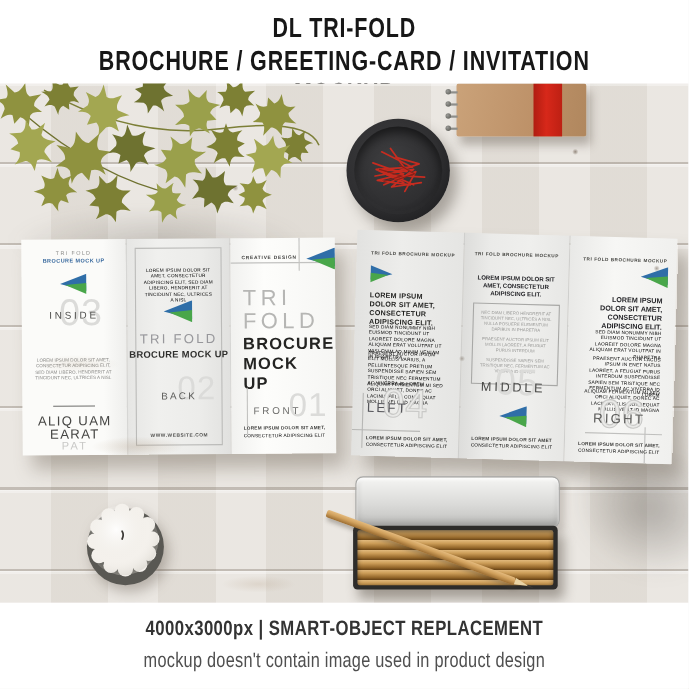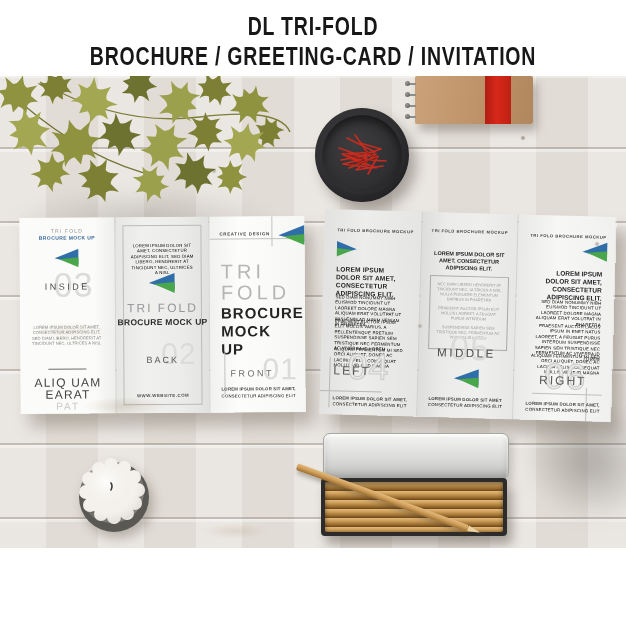--- a/index.html
+++ b/index.html
@@ -403,14 +403,18 @@
     <div class="abs case-base">
       <div class="pencils"></div>
     </div>
     <div class="abs pencil">
       <div class="tip"></div>
       <div class="lead"></div>
     </div>
 
   </div>
 
+  <div class="band-bottom">
+    <div class="foot-1">4000x3000px | SMART-OBJECT REPLACEMENT</div>
+    <div class="foot-2">mockup doesn't contain image used in product design</div>
+  </div>
 
 </div>
 
 </body></html>

